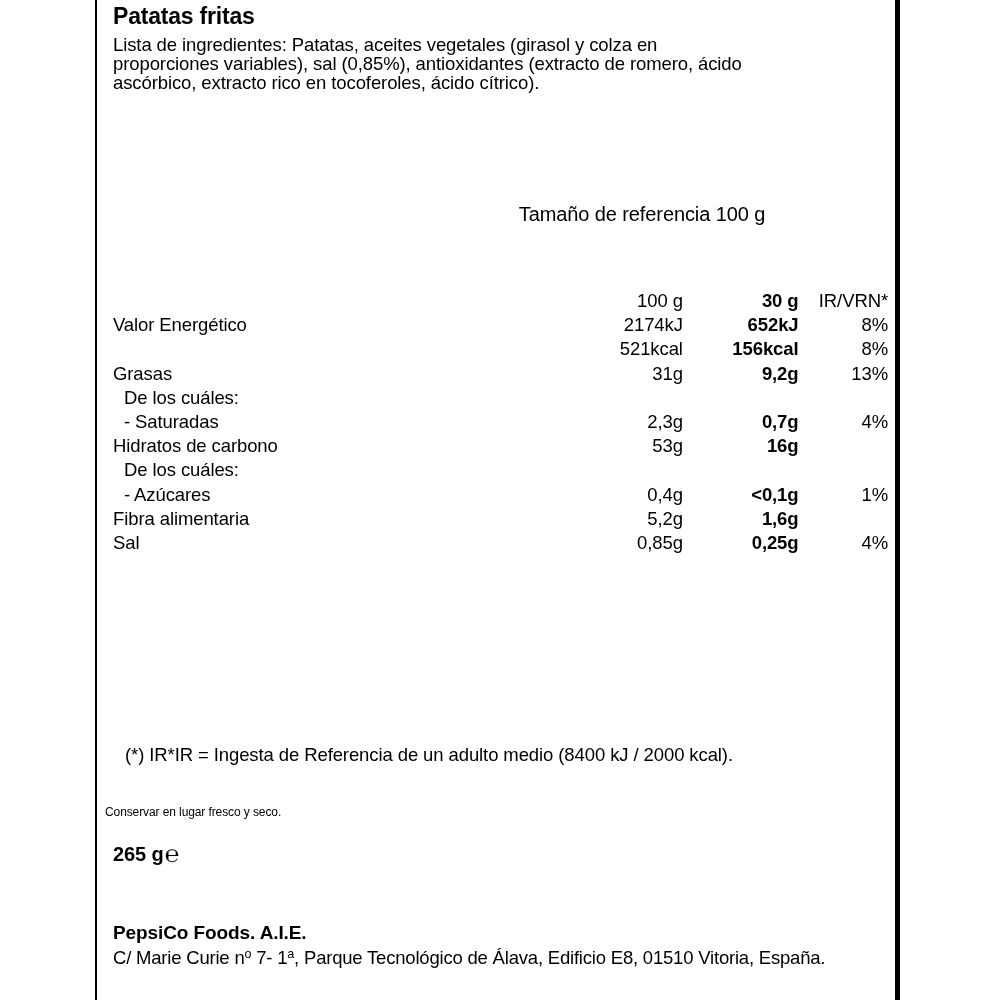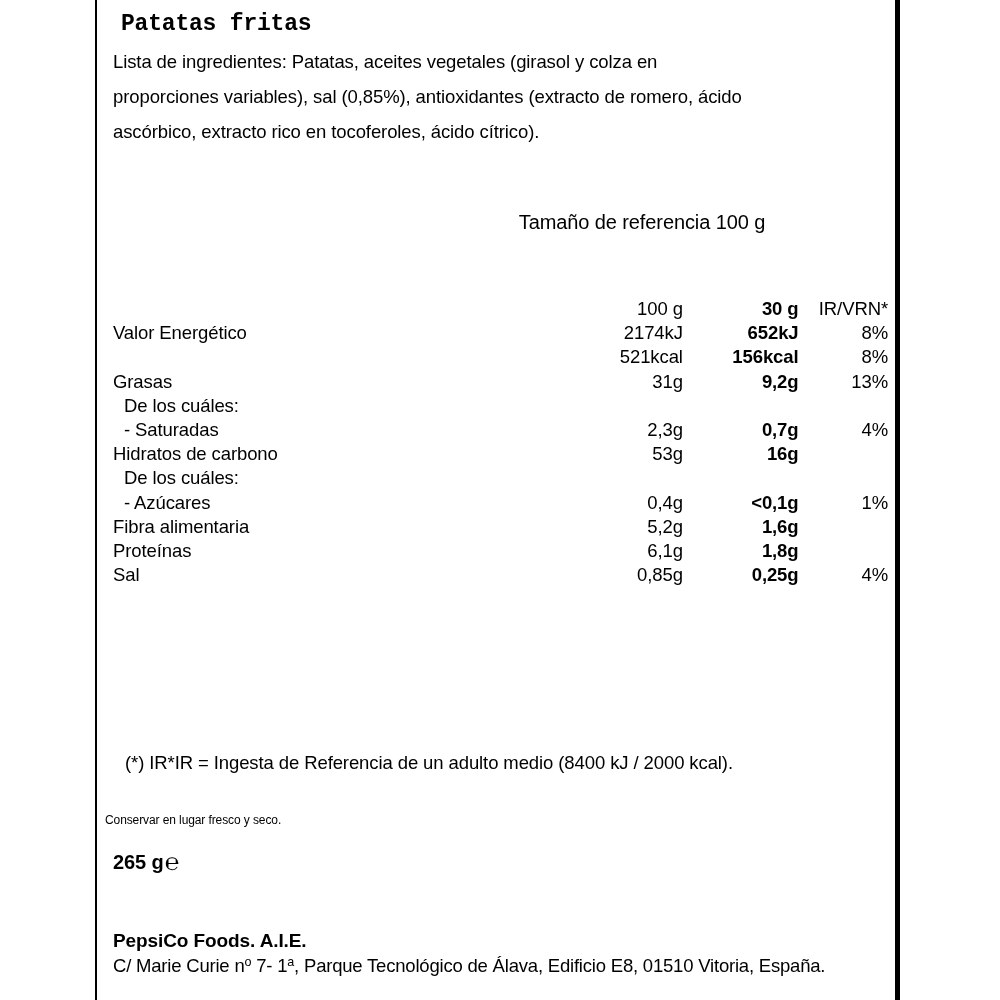--- a/index.html
+++ b/index.html
@@ -32,29 +32,28 @@
     padding: 0 14px 0 16px;
     height: 100%;
     box-sizing: border-box;
   }
 
   
   .product-title {
     font-size: 23px;
     font-weight: bold;
     line-height: 1.0;
-    margin: 8px;
+    margin: 0;
     padding-top: 5px;
     letter-spacing: -0.2px;
-    font-family: Liberation Mono, monospace;
   }
 
   .ingredients {
     font-size: 18.5px;
-    line-height: 35px;
+    line-height: 19px;
     margin: 7px 0 0 0;
     width: 652px;
     letter-spacing: -0.1px;
   }
 
   .packaging {
     font-size: 18.5px;
     line-height: 25px;
     margin: 0;
     position: absolute;
@@ -230,26 +229,20 @@
             <td class="col-30">&lt;0,1g</td>
             <td class="col-ir">1%</td>
           </tr>
           <tr>
             <td class="col-label">Fibra  alimentaria</td>
             <td class="col-100">5,2g</td>
             <td class="col-30">1,6g</td>
             <td class="col-ir"></td>
           </tr>
           <tr>
-            <td class="col-label">Proteínas</td>
-            <td class="col-100">6,1g</td>
-            <td class="col-30">1,8g</td>
-            <td class="col-ir"></td>
-          </tr>
-          <tr>
             <td class="col-label">Sal</td>
             <td class="col-100">0,85g</td>
             <td class="col-30">0,25g</td>
             <td class="col-ir">4%</td>
           </tr>
         </tbody>
     </table>
 
     <p class="footnote">(*) IR*IR = Ingesta de Referencia de un adulto medio (8400 kJ / 2000 kcal).</p>
 

